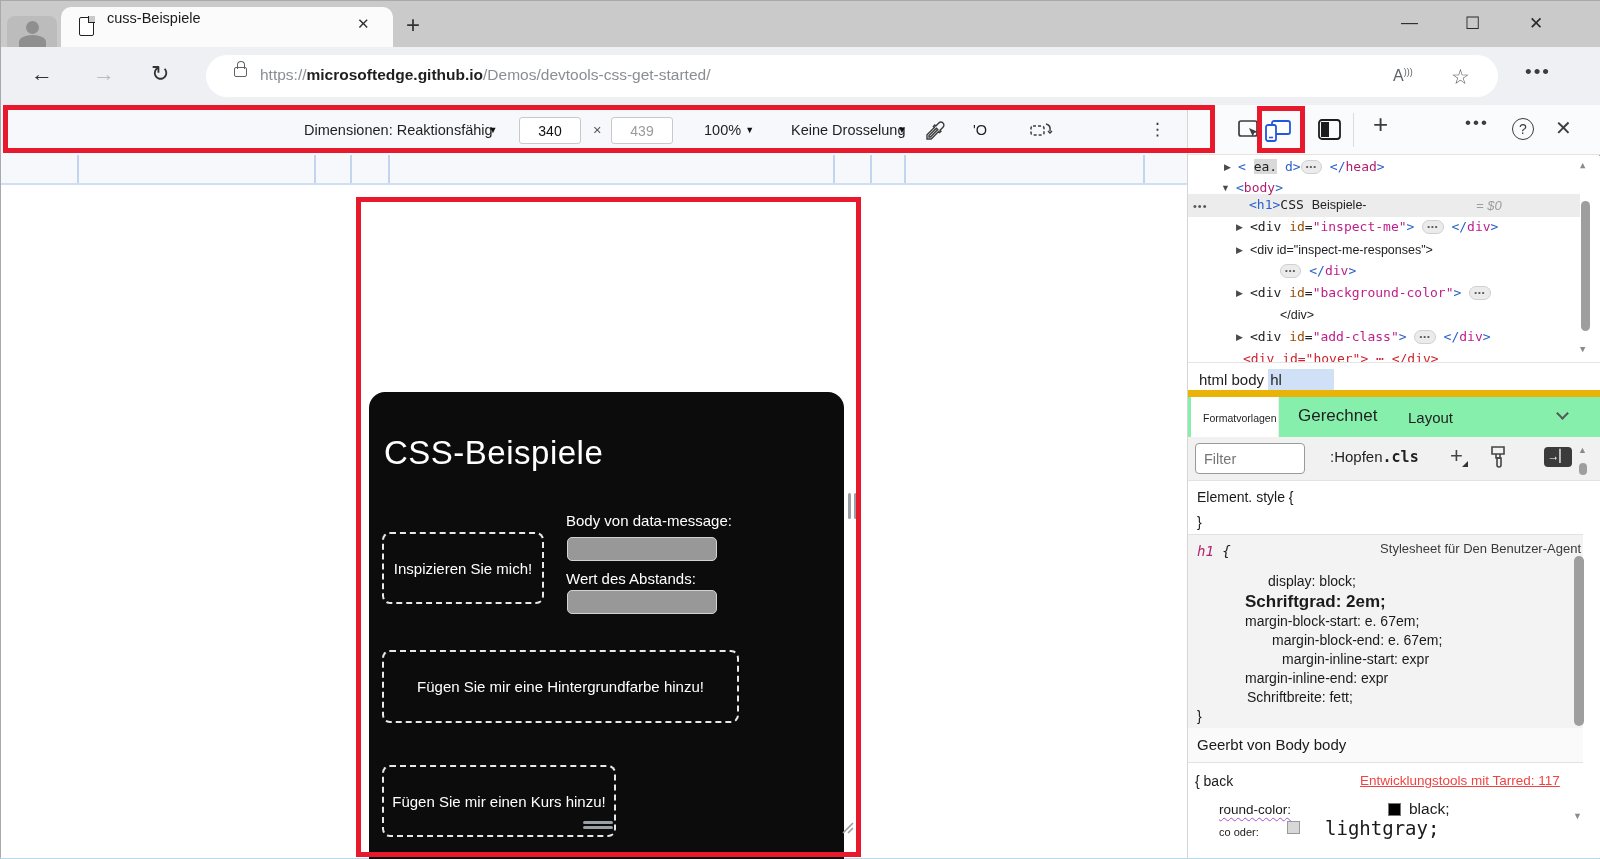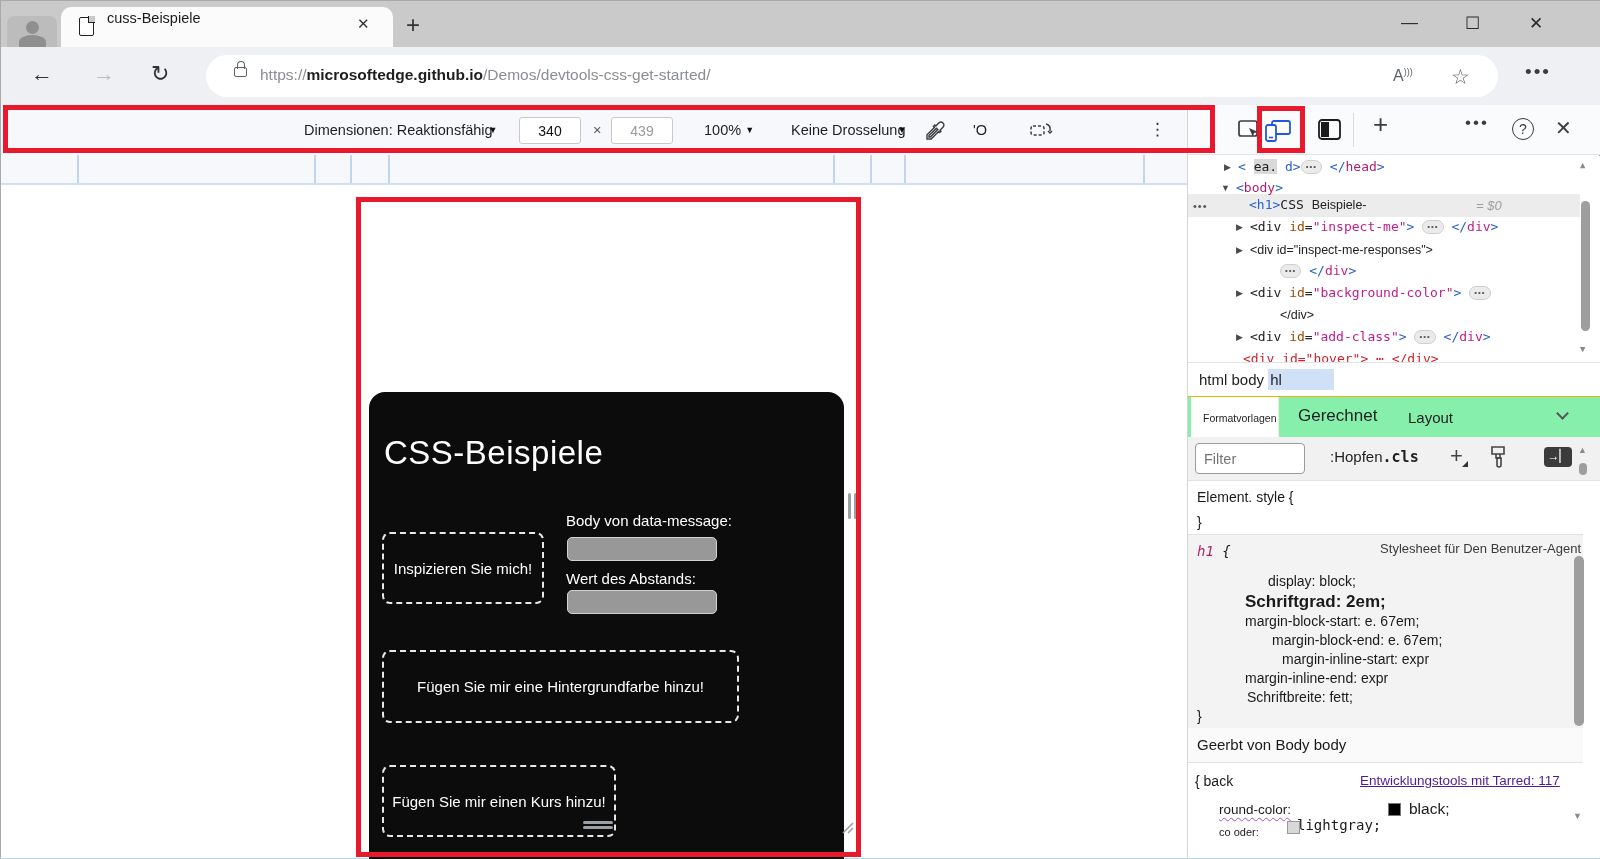--- a/index.html
+++ b/index.html
@@ -76,21 +76,21 @@
   .c-dark { color:#202124; }
   .c-sans { font-family:"Liberation Sans",sans-serif; font-size:12.5px; }
   .c-red { color:#cf222e; text-decoration:underline; }
   .c-flag { color:#9e9e9e; font-style:italic; font-family:"Liberation Sans",sans-serif; }
   .c-sel { background:#d9d9d9; }
   .pill { display:inline-block; background:#ebebeb; border:1px solid #d0d0d0; color:#555; border-radius:8px; font-size:8px; letter-spacing:1px; padding:1px 4px 2px; vertical-align:2px; font-family:"Liberation Sans",sans-serif; }
   .row-selected { position:absolute; left:0; top:38px; width:392px; height:23px; background:#ececec; }
   .leftdots { color:#555; letter-spacing:1px; font-family:"Liberation Sans",sans-serif; font-size:11px; }
 
   
-  .crumb-bar { position:absolute; left:1187px; top:361px; width:413px; height:35px; background:#fff; border-top:1px solid #e4e4e4; border-bottom:1px solid #eab308; z-index:5; }
+  .crumb-bar { position:absolute; left:1187px; top:361px; width:413px; height:35px; background:#fff; border-top:1px solid #e4e4e4; border-bottom:7px solid #eab308; z-index:5; }
   .crumb { position:absolute; left:11px; top:8px; font-size:15px; color:#1f1f1f; }
   .crumb-sel { background:#cfe0f7; padding:2px 52px 2px 2px; }
   .styles-tabs { position:absolute; left:1187px; top:396px; width:413px; height:40px; background:#86efac; }
   .tab-chip { position:absolute; left:3px; top:0; width:88px; height:40px; background:#fff; border-right:1px solid #eee; }
   .t-styles { position:absolute; left:12px; top:15px; font-size:10.5px; color:#1f1f1f; }
   .t-computed { position:absolute; left:110px; top:9px; font-size:17px; color:#1f1f1f; }
   .t-layout { position:absolute; left:220px; top:12px; font-size:15px; color:#1f1f1f; }
   .chev { position:absolute; left:370px; top:12px; width:9px; height:9px; border-right:2px solid #555; border-bottom:2px solid #555; transform:rotate(45deg); }
   .filter-bar { position:absolute; left:1187px; top:436px; width:462px; height:44px; background:#f1f1f1; border-bottom:1px solid #e2e2e2; }
   .filter-input { position:absolute; left:7px; top:6px; width:110px; height:31px; border:1px solid #9a9a9a; border-radius:4px; background:#fff; font-size:14.5px; color:#444; padding:0 8px; font-family:"Liberation Sans",sans-serif; }
@@ -103,21 +103,21 @@
   .scroll-tri { position:absolute; color:#8a8a8a; font-size:9px; }
 
   
   .styles-pane { position:absolute; left:1187px; top:480px; width:413px; height:377px; background:#fff; font-size:14px; color:#1a1a1a; overflow:hidden; }
   .sp { position:absolute; white-space:nowrap; }
   .h1-section { position:absolute; left:0; top:53px; width:395px; height:194px; background:#f3f3f3; border-top:1px solid #e2e2e2; }
   .sel-h1 { font-family:"DejaVu Sans Mono",monospace; font-style:italic; color:#b0266c; font-size:14px; }
   .ua-note { position:absolute; right:2px; top:6px; font-size:13px; color:#3a3a3a; }
   .big-prop { font-size:17px; font-weight:700; }
   .inherit-hdr { position:absolute; left:0; top:247px; width:395px; height:35px; background:#fafafa; border-bottom:1px solid #e2e2e2; }
-  .link { text-decoration:underline; color:#4c1d95; font-size:13.5px; }
+  .link { text-decoration:underline; color:#ef4444; font-size:13.5px; }
   .squiggle { text-decoration:underline wavy #a94ecb; text-decoration-thickness:1px; text-underline-offset:3px; font-size:13.5px; }
   .swatch { display:inline-block; width:13px; height:13px; border:1px solid #777; vertical-align:-1px; }
   .mono { font-family:"DejaVu Sans Mono",monospace; }
   .sb-thumb { position:absolute; background:#9e9e9e; border-radius:6px; }
 </style>
 </head>
 <body>
 
 <div class="window">
 
@@ -298,21 +298,21 @@
     <div class="inherit-hdr">
       <span class="sp" style="left:9px;top:8px;font-size:15px;">Geerbt von Body body</span>
     </div>
     <span class="sp" style="left:7px;top:292px;">{ back</span>
     <span class="sp link" style="left:172px;top:292px;">Entwicklungstools mit Tarred: 117</span>
     <span class="sp squiggle" style="left:31px;top:321px;">round-color:</span>
     <span class="swatch abs" style="left:200px;top:322px;background:#000;"></span>
     <span class="sp" style="left:221px;top:319px;font-size:15.5px;">black;</span>
     <span class="sp" style="left:31px;top:345px;font-size:11px;">co oder:</span>
     <span class="swatch abs" style="left:99px;top:340px;background:#d8d8d8;border-color:#999;"></span>
-    <span class="sp mono" style="left:109px;top:336px;font-size:14px;text-align:right;">lightgray;</span>
+    <span class="sp mono" style="left:137px;top:336px;font-size:19px;text-align:right;">lightgray;</span>
     <div class="sb-thumb" style="left:386px;top:75px;width:10px;height:170px;"></div>
     <span class="scroll-tri" style="left:385px;top:330px;">▼</span>
   </div>
 
   <div class="redbox" style="left:2px;top:104px;width:1212px;height:48px;"></div>
   <div class="redbox" style="left:1256px;top:105px;width:48px;height:47px;"></div>
   <div class="redbox" style="left:355px;top:196px;width:505px;height:660px;"></div>
 
 </div>
 

